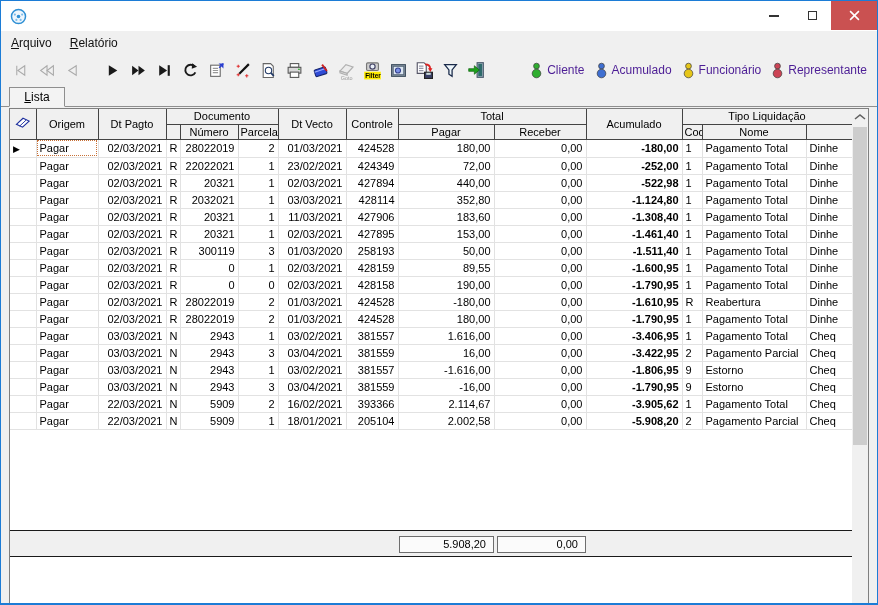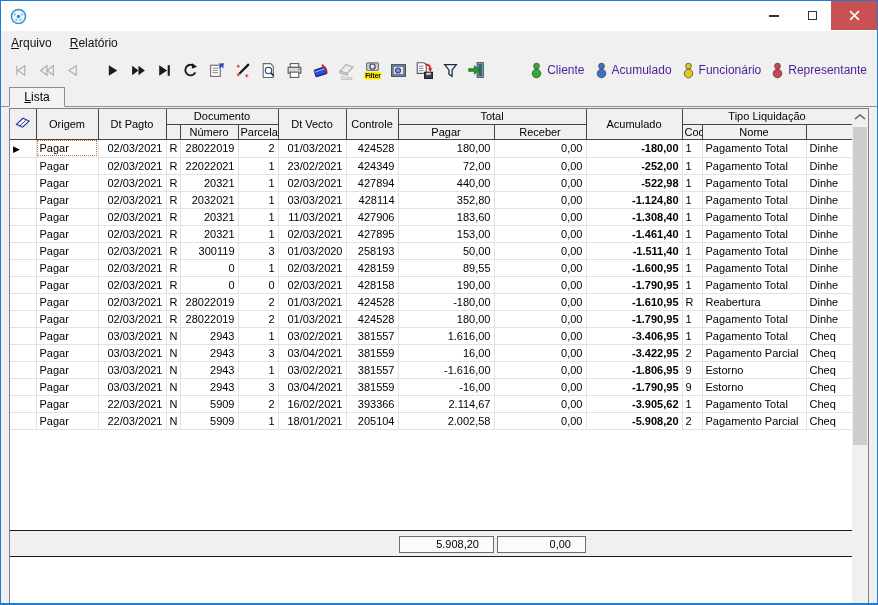--- a/index.html
+++ b/index.html
@@ -55,21 +55,21 @@
   .al { text-align:left; }  .ar { text-align:right; }
   td.green { background:#c5e0c5; }
   td.b { font-weight:bold; }
   td.focus { outline:1px dotted #c87137; outline-offset:-2px; }
   .arrow { font-size:9px; line-height:16px; color:#000; }
 
   
   .footer-strip { position:absolute; left:0; right:16px; top:421px; height:27px;
                   background:#f0f0f0; border-top:1px solid #1a1a1a; border-bottom:1px solid #1a1a1a; }
   .fbox { position:absolute; top:5px; height:17px; background:#fbfbfb; border:1px solid #6e6e6e;
-          font-size:11px; line-height:15px; text-align:right; padding:0 14px; }
+          font-size:11px; line-height:15px; text-align:right; padding:0 7px; }
   .fbox.pagar { left:389px; width:95px; }
   .fbox.receber { left:487px; width:89px; }
 
   
   .hscroll { position:absolute; left:0; right:16px; bottom:0; height:17px; background:#f0f0f0; }
   .vscroll { position:absolute; top:0; right:0; width:16px; bottom:17px; background:#f0f0f0; }
   .sb-corner { position:absolute; right:0; bottom:0; width:16px; height:17px; background:#f0f0f0; }
   .sb-arr { position:absolute; display:flex; align-items:center; justify-content:center; }
   .h-left { left:0; top:0; width:17px; height:17px; }
   .h-right { right:0; top:0; width:17px; height:17px; }

